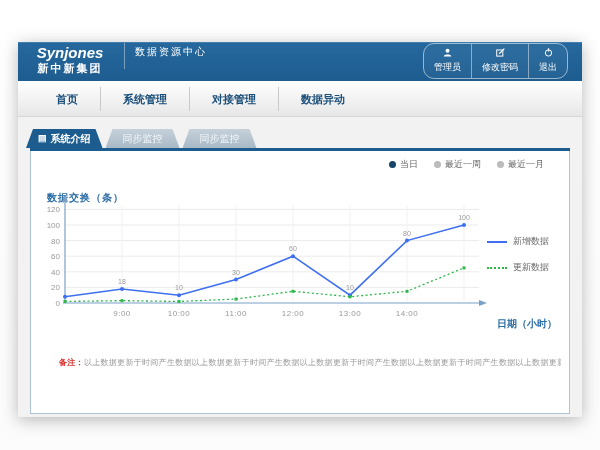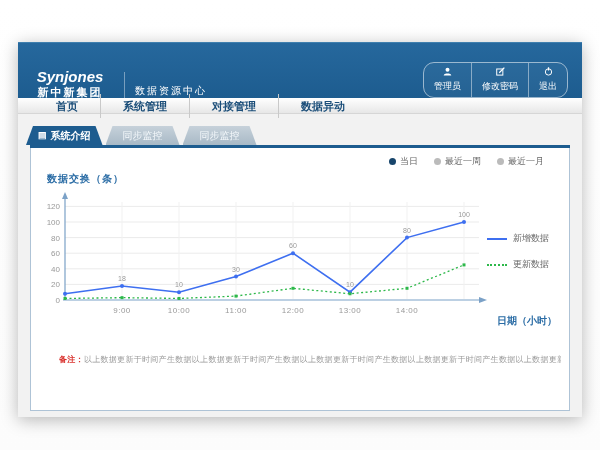--- a/index.html
+++ b/index.html
@@ -3,36 +3,36 @@
 <meta charset="utf-8">
 <style>
   * { box-sizing: border-box; margin: 0; padding: 0; }
   html,body { width:600px; height:450px; background:#fdfdfd; overflow:hidden;
               font-family:"Liberation Sans", sans-serif; }
   .canvas { position:relative; width:600px; height:450px; background:linear-gradient(#fff, #fcfcfc); }
   .window { position:absolute; left:18px; top:42px; width:564px; height:375px;
             background:#f2f2f2; box-shadow:0 3px 16px rgba(0,0,0,.28); }
 
   
-  .header { height:56px; background:linear-gradient(#26689d,#1d5c8f); border-top:1px solid #3f7fae;
-            display:flex; align-items:flex-end; }
+  .header { height:39px; background:linear-gradient(#26689d,#1d5c8f); border-top:1px solid #3f7fae;
+            display:flex; align-items:flex-start; }
   .logo { width:104px; text-align:center; color:#fff; line-height:1.1; padding-top:2px; }
   .logo-primary { font-style:italic; font-weight:bold; font-size:15px; }
   .logo-secondary { font-weight:bold; font-size:11px; letter-spacing:2px; }
   .header-divider { width:1px; height:26px; background:rgba(255,255,255,.4); margin:0 10px 0 2px; }
   .app-title { color:#fff; font-size:10px; letter-spacing:2px; padding-top:2px; }
   .header-actions { margin-left:auto; margin-right:14px; display:flex; align-items:stretch;
                     border:1px solid rgba(255,255,255,.55); border-radius:11px; overflow:hidden; }
   .header-btn { display:flex; align-items:center; gap:4px; color:#fff; font-size:9px;
                 padding:4px 10px; cursor:pointer; background:rgba(255,255,255,.04);flex-direction:column; }
   .header-btn + .header-btn { border-left:1px solid rgba(255,255,255,.45); }
   .header-btn .icn { display:flex; align-items:center; }
 
   
-  .navbar { height:16px; background:linear-gradient(#ffffff,#e7e7e7); border-bottom:1px solid #d6d6d6;
+  .navbar { height:36px; background:linear-gradient(#ffffff,#e7e7e7); border-bottom:1px solid #d6d6d6;
             display:flex; align-items:center; padding-left:16px; }
   .nav-item { color:#1b4e79; font-weight:bold; font-size:11px; padding:0 22px; cursor:pointer; line-height:24px; }
   .nav-item + .nav-item { border-left:1px solid #c9c9c9; }
 
   
   .content { position:relative; padding-top:12px; }
   .tabs { display:flex; gap:3px; margin-left:8px; height:19px; }
   .tab { min-width:74px; padding:0 12px; display:flex; align-items:center; justify-content:center; gap:4px;
          font-size:10px; color:#fff; cursor:pointer;
          clip-path:polygon(7px 0, calc(100% - 7px) 0, 100% 100%, 0 100%); }
@@ -41,21 +41,21 @@
   .tab .tab-icn { font-size:9px; line-height:1; }
   .tab-underline { height:3px; background:#1d5c8f; margin:0 12px; }
 
   
   .panel { position:relative; margin:0 12px; height:263px; background:#fff;
            border:1px solid #aec3d6; border-top:none;text-align:right; }
   .radio-row { position:absolute; top:7px; right:25px; display:flex; gap:16px; }
   .radio { display:flex; align-items:center; gap:4px; font-size:9px; color:#666; cursor:pointer; }
   .radio-dot { width:7px; height:7px; border-radius:50%; background:#bbb; }
   .radio.selected .radio-dot { background:#17456b; }
-  .ylabel { position:absolute; left:16px; top:24px; color:#2a6ca5; font-weight:bold; font-size:10px; letter-spacing:1px; }
+  .ylabel { position:absolute; left:16px; top:40px; color:#2a6ca5; font-weight:bold; font-size:10px; letter-spacing:1px; }
   .chart-wrap { position:absolute; left:0; top:40px; }
   .chart-wrap svg text { font-family:"Liberation Sans", sans-serif; }
   .legend { position:absolute; right:20px; top:84px; display:flex; flex-direction:column; gap:13px; }
   .legend-item { display:flex; align-items:center; gap:6px; font-size:9px; color:#666; cursor:pointer; }
   .legend-marker { width:20px; height:0; }
   .xlabel { position:absolute; left:466px; top:166px; color:#2a6ca5; font-weight:bold; font-size:10px; }
   .note { position:absolute; left:28px; right:8px; top:206px; font-size:8px; color:#999;
           letter-spacing:.3px; white-space:nowrap; overflow:hidden; }
   .note-prefix { color:#d9302c; font-weight:bold; }
 </style>

